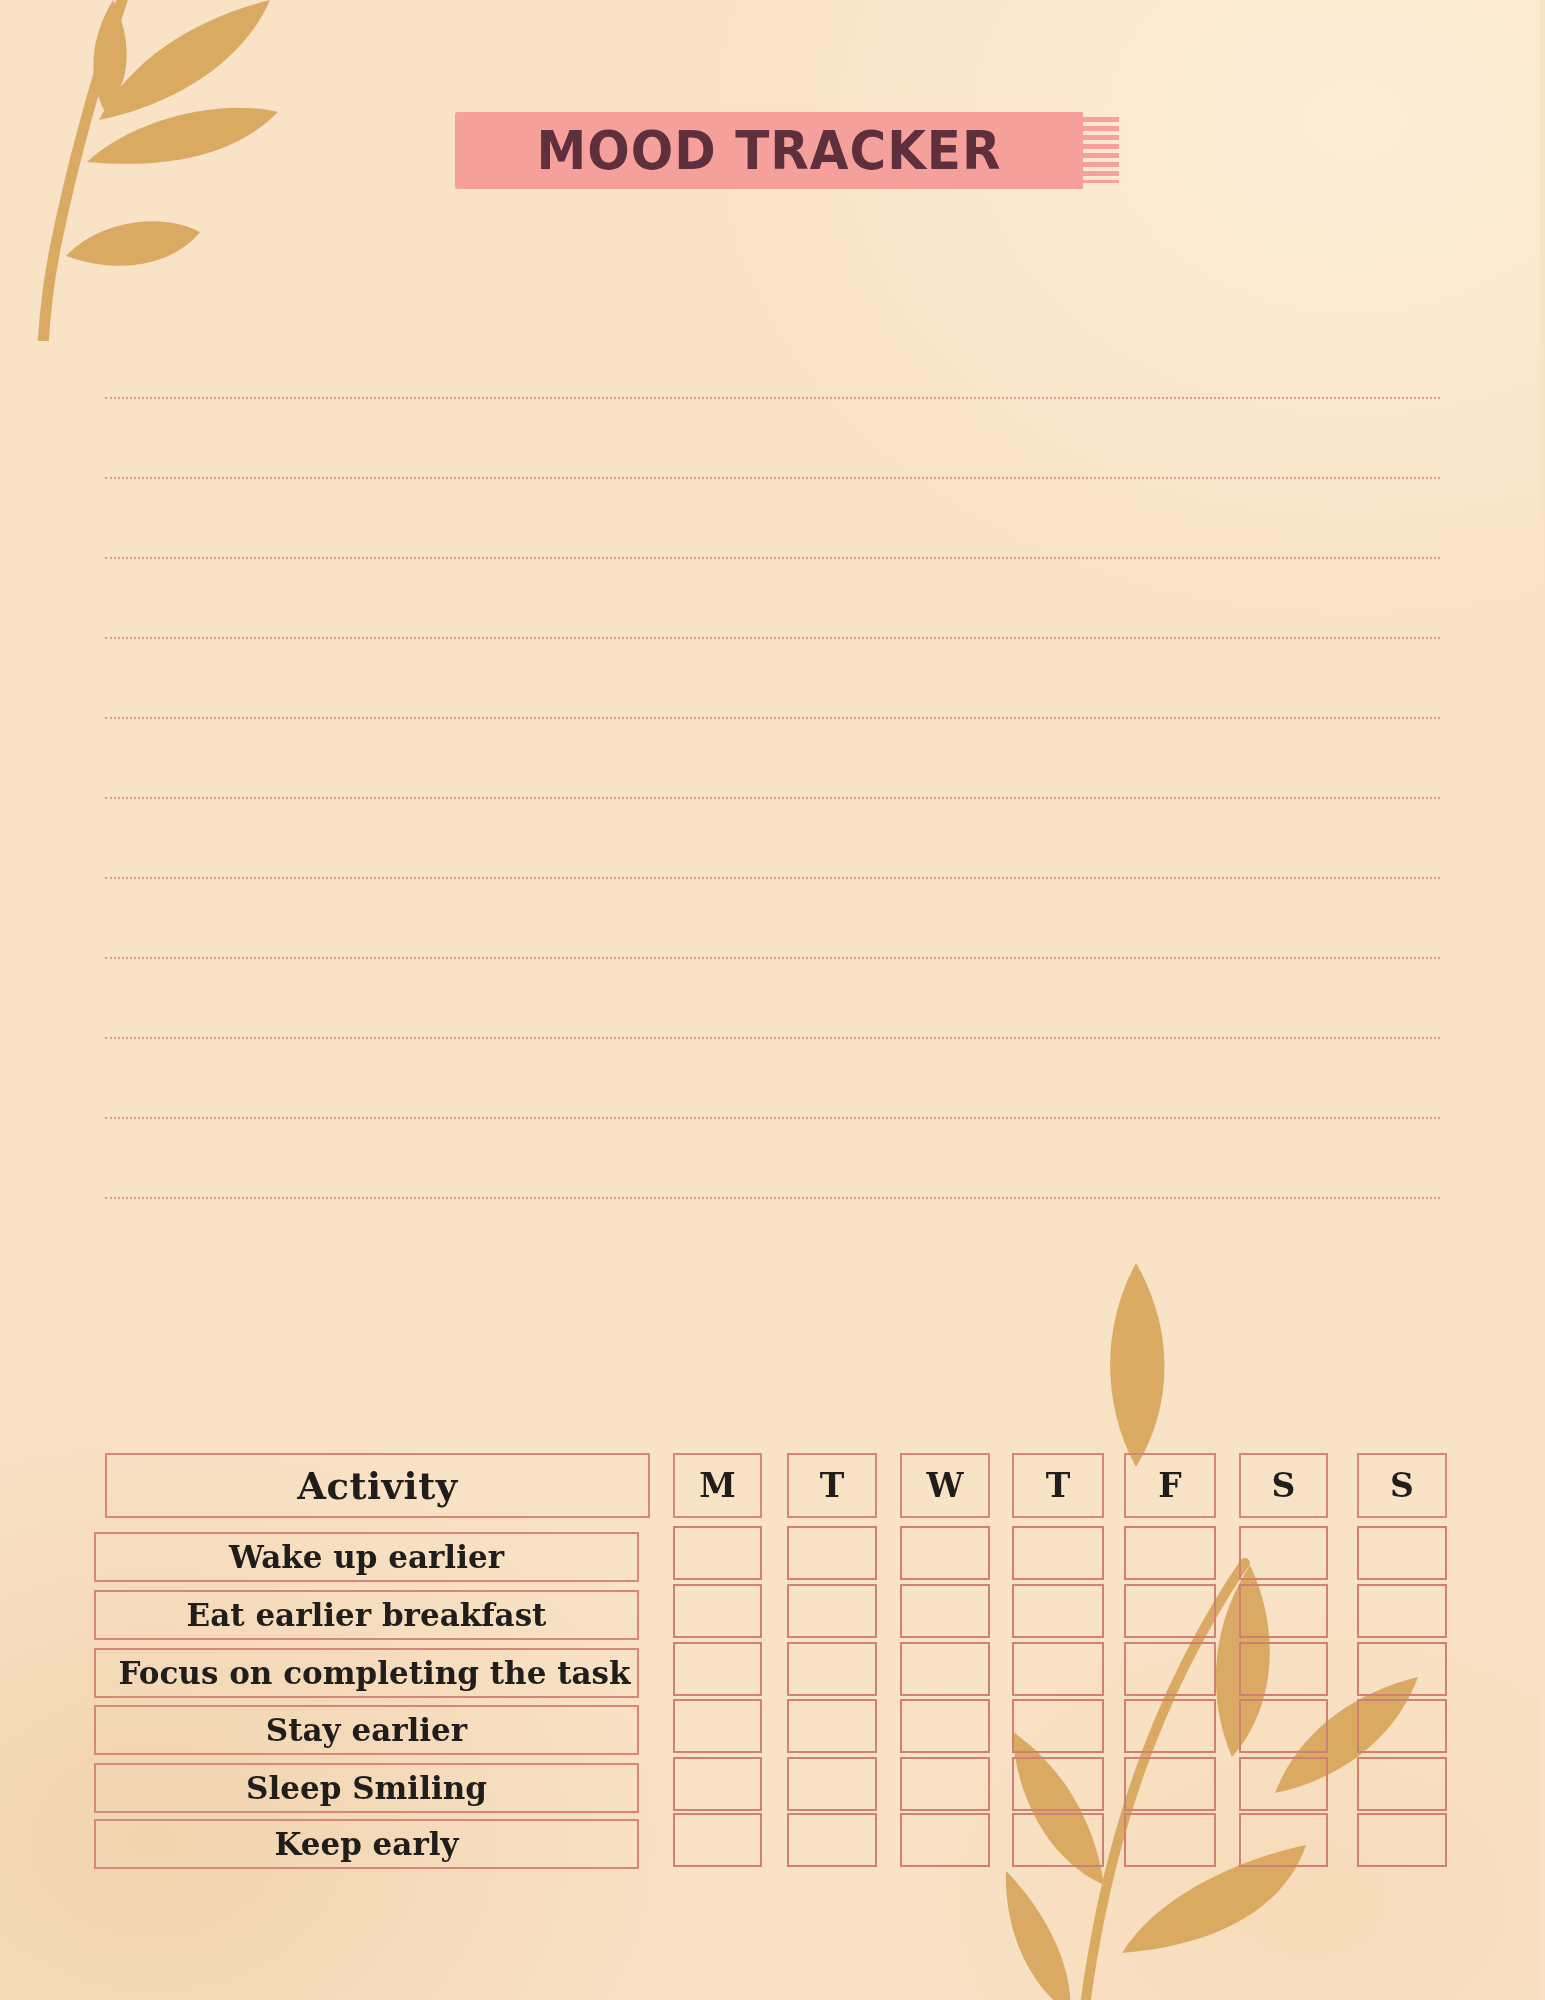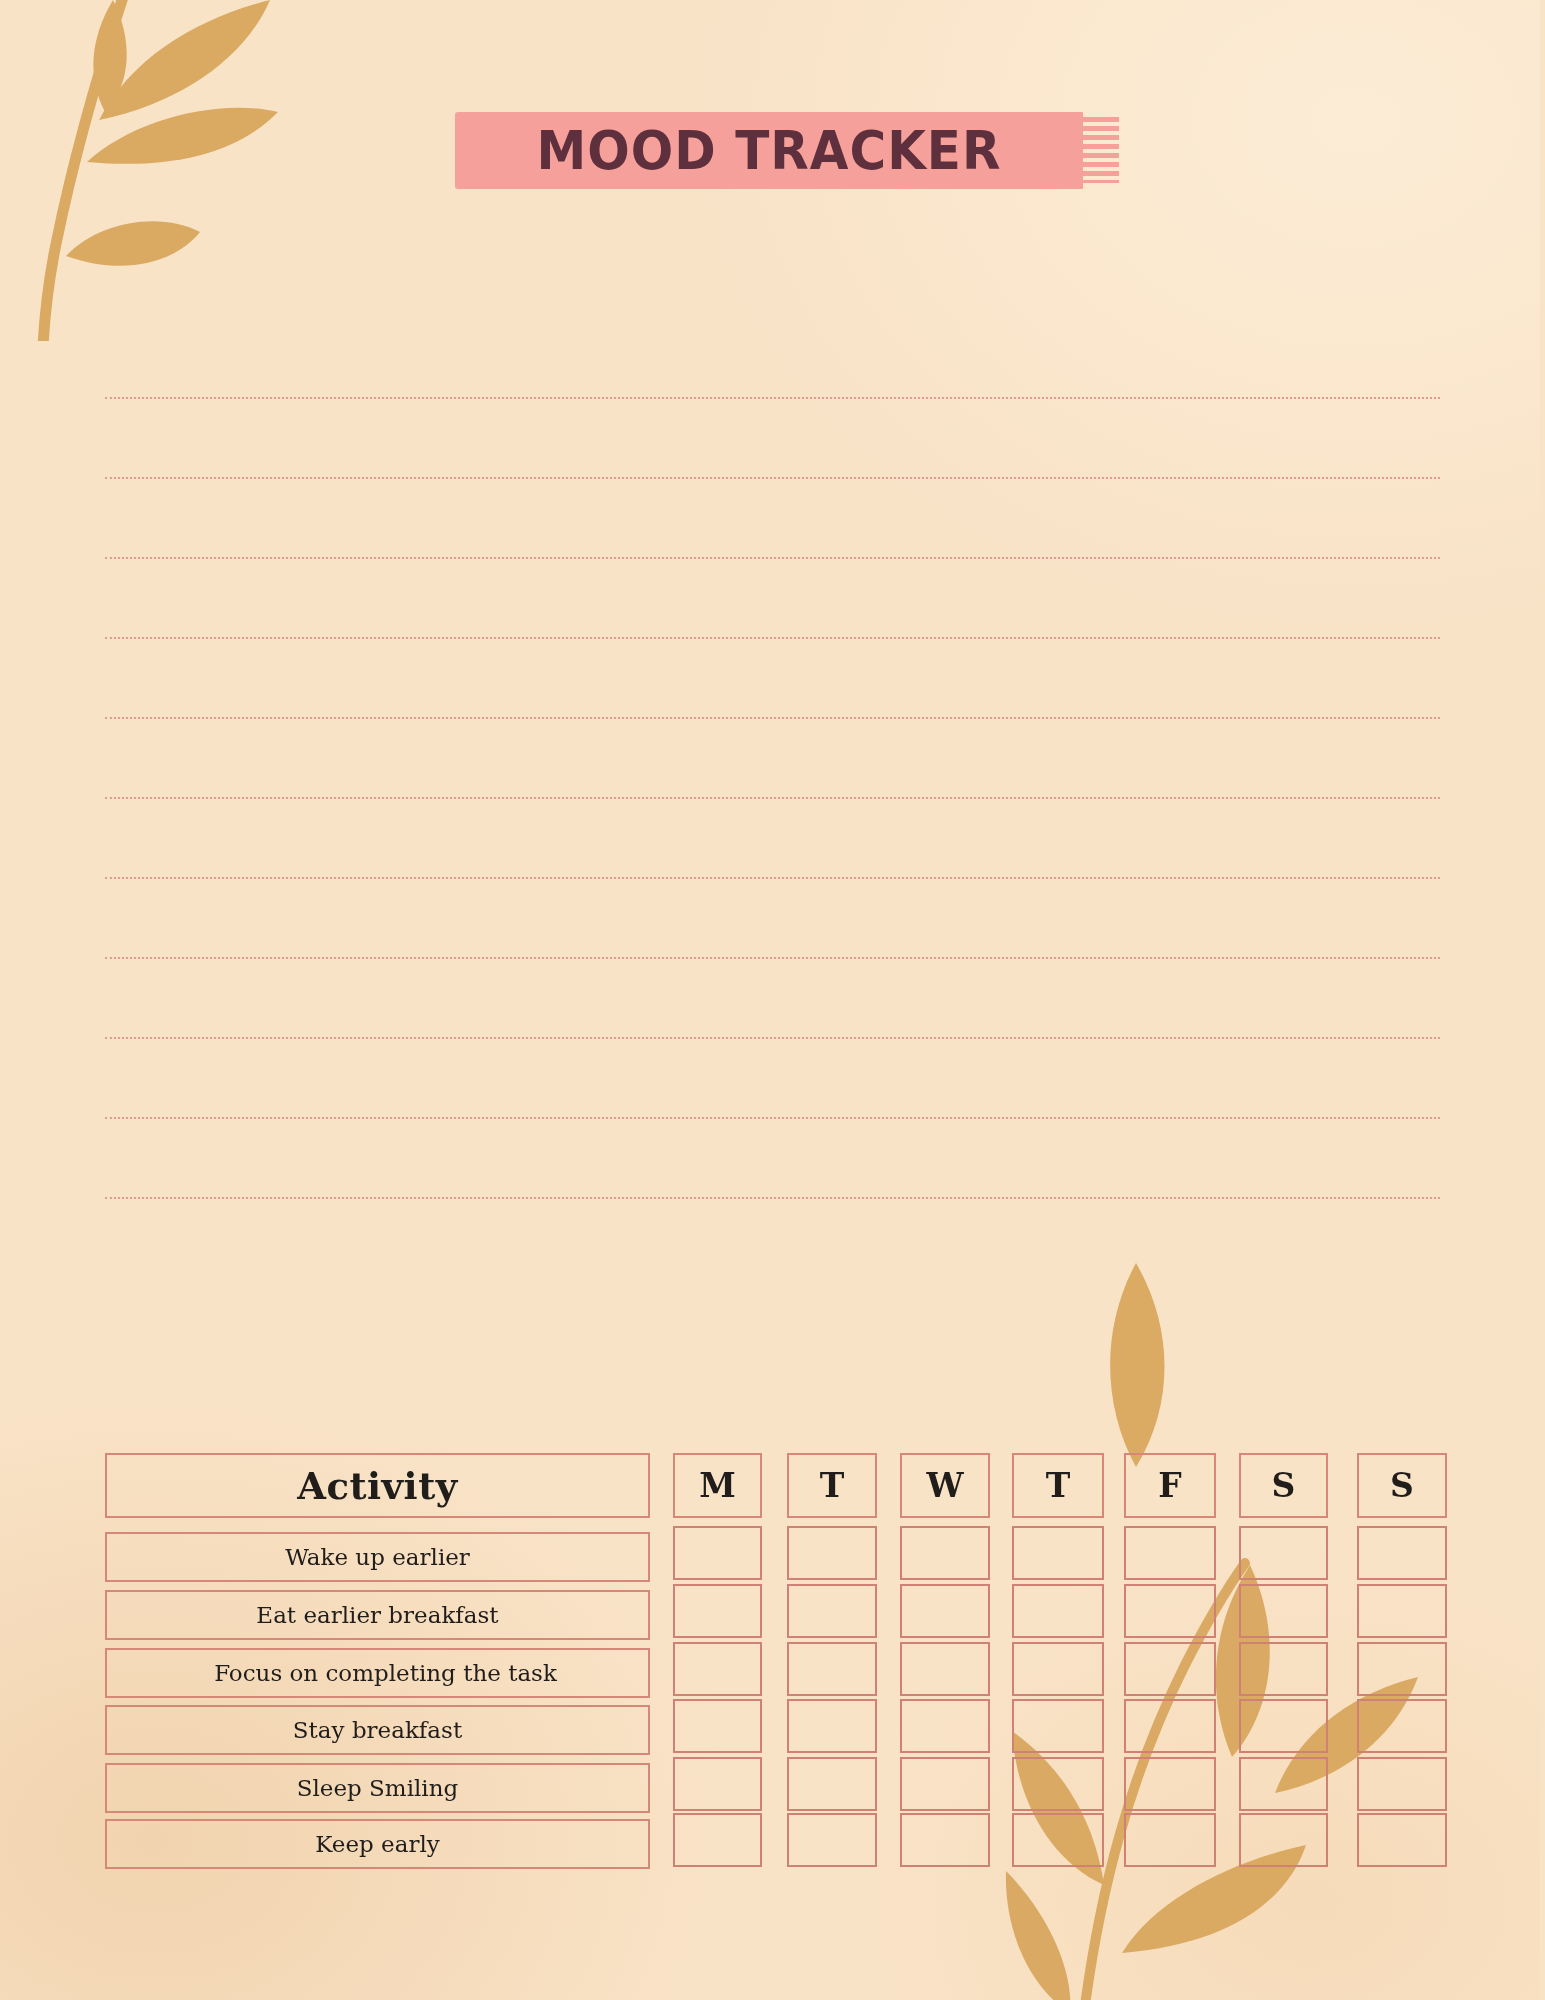--- a/index.html
+++ b/index.html
@@ -55,21 +55,21 @@
     position:absolute;left:105px;width:1335px;height:0;
     border-top:2px dotted var(--dot);z-index:2;
   }
 
   .th,.row-label,.cell{
     position:absolute;z-index:2;display:flex;align-items:center;justify-content:center;
     background:transparent;
   }
   .th{border:2px solid var(--table-border);top:1453px;height:65px;font-weight:700;font-size:33px}
   .activity-h{left:105px;width:545px;font-size:37px;letter-spacing:.5px}
-  .row-label{left:105px;width:545px;height:50px;border:2px solid var(--table-border);font-weight:400;font-size:23px}
+  .row-label{left:94px;width:545px;height:50px;border:2px solid var(--table-border);font-weight:700;font-size:31px}
   .cell{height:54px;border:2px solid var(--cell-border)}
 </style>
 </head>
 <body>
 
 <div class="page">
 
   <svg class="leaf leaf-tl" viewBox="0 0 300 345" aria-hidden="true">
     <g fill="#d9a75e" stroke="none" opacity="0.95">
       <path d="M132,-8 C106,70 80,160 62,248 C55,282 51,314 49,350" fill="none" stroke="#d9a75e" stroke-width="11" stroke-linecap="round"></path>
@@ -139,21 +139,21 @@
       <div class="cell" style="left: 1239px; width: 89px; top: 1584px;"></div>
       <div class="cell" style="left: 1357px; width: 90px; top: 1584px;"></div>
       <div class="row-label" style="top: 1648px; padding-left: 16px;">Focus on completing the task</div>
       <div class="cell" style="left: 673px; width: 89px; top: 1642px;"></div>
       <div class="cell" style="left: 787px; width: 90px; top: 1642px;"></div>
       <div class="cell" style="left: 900px; width: 90px; top: 1642px;"></div>
       <div class="cell" style="left: 1012px; width: 92px; top: 1642px;"></div>
       <div class="cell" style="left: 1124px; width: 92px; top: 1642px;"></div>
       <div class="cell" style="left: 1239px; width: 89px; top: 1642px;"></div>
       <div class="cell" style="left: 1357px; width: 90px; top: 1642px;"></div>
-      <div class="row-label" style="top: 1705px;">Stay breakfast</div>
+      <div class="row-label" style="top: 1705px;">Stay earlier</div>
       <div class="cell" style="left: 673px; width: 89px; top: 1699px;"></div>
       <div class="cell" style="left: 787px; width: 90px; top: 1699px;"></div>
       <div class="cell" style="left: 900px; width: 90px; top: 1699px;"></div>
       <div class="cell" style="left: 1012px; width: 92px; top: 1699px;"></div>
       <div class="cell" style="left: 1124px; width: 92px; top: 1699px;"></div>
       <div class="cell" style="left: 1239px; width: 89px; top: 1699px;"></div>
       <div class="cell" style="left: 1357px; width: 90px; top: 1699px;"></div>
       <div class="row-label" style="top: 1763px;">Sleep Smiling</div>
       <div class="cell" style="left: 673px; width: 89px; top: 1757px;"></div>
       <div class="cell" style="left: 787px; width: 90px; top: 1757px;"></div>

